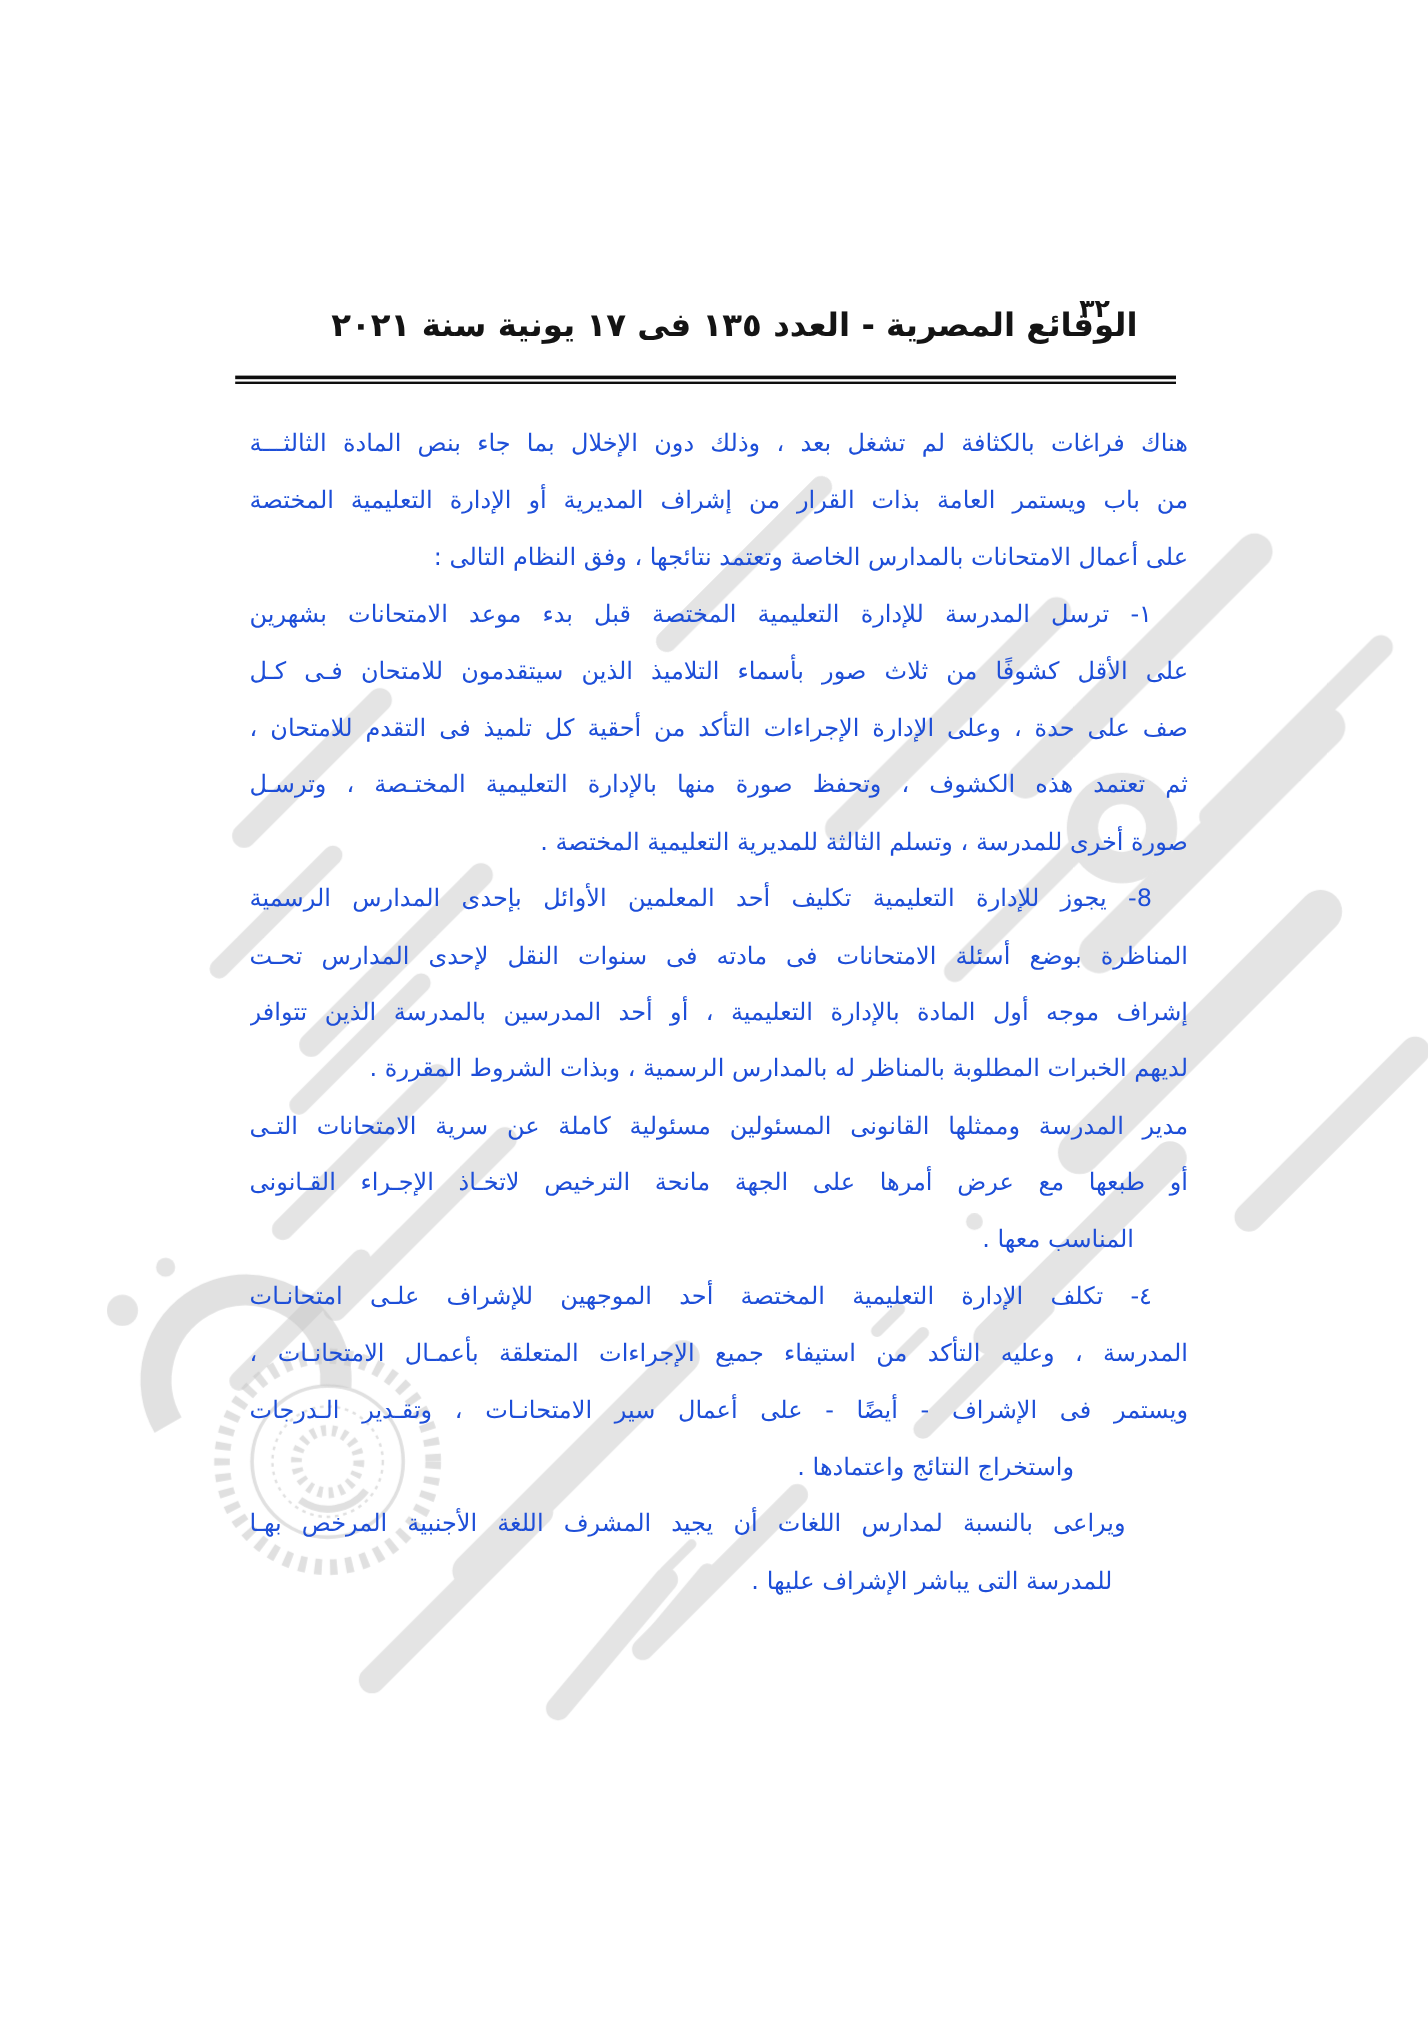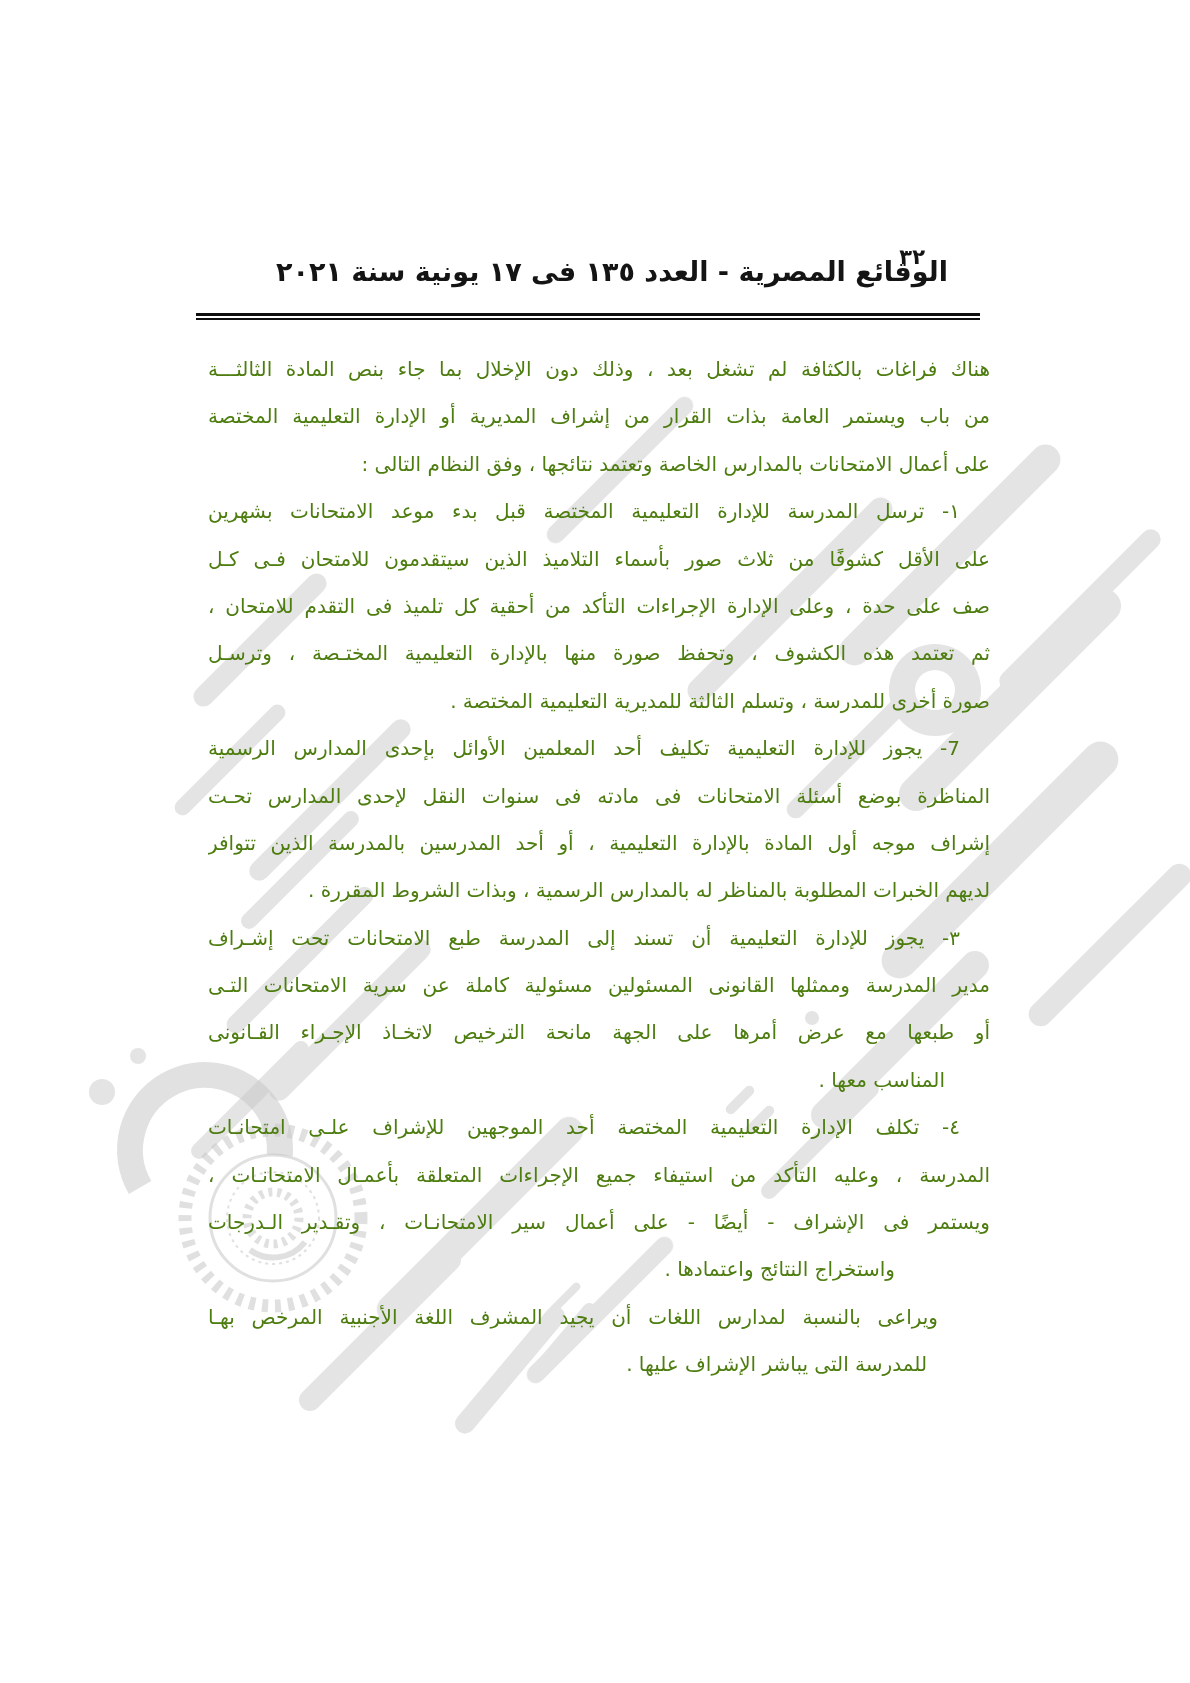--- a/index.html
+++ b/index.html
@@ -39,21 +39,21 @@
     border-top:3.5px solid #0e0e0e;
     border-bottom:2px solid #0e0e0e;
   }
   
   .body-text{
     position:absolute;top:346px;right:200px;left:208px;
     direction:rtl;
   }
   .line{
     height:47.4px;line-height:47.4px;
-    font-size:20px;color:#4d7c0f;
+    font-size:20px;color:#1d4ed8;
     overflow:hidden;
   }
   .line.jst{
     text-align:justify;
     text-align-last:justify;
   }
   .line.end{
     text-align:right;
   }
 </style>
@@ -124,25 +124,24 @@
 
   <div class="body-text">
       <div class="line jst" style="padding-right: 0px;">هناك فراغات بالكثافة لم تشغل بعد ، وذلك دون الإخلال بما جاء بنص المادة الثالثـــة</div>
       <div class="line jst" style="padding-right: 0px;">من باب ويستمر العامة بذات القرار من إشراف المديرية أو الإدارة التعليمية المختصة</div>
       <div class="line end" style="padding-right: 0px;">على أعمال الامتحانات بالمدارس الخاصة وتعتمد نتائجها ، وفق النظام التالى :</div>
       <div class="line jst" style="padding-right: 30px;">١- ترسل المدرسة للإدارة التعليمية المختصة قبل بدء موعد الامتحانات بشهرين</div>
       <div class="line jst" style="padding-right: 0px;">على الأقل كشوفًا من ثلاث صور بأسماء التلاميذ الذين سيتقدمون للامتحان فـى كـل</div>
       <div class="line jst" style="padding-right: 0px;">صف على حدة ، وعلى الإدارة الإجراءات التأكد من أحقية كل تلميذ فى التقدم للامتحان ،</div>
       <div class="line jst" style="padding-right: 0px;">ثم تعتمد هذه الكشوف ، وتحفظ صورة منها بالإدارة التعليمية المختـصة ، وترسـل</div>
       <div class="line end" style="padding-right: 0px;">صورة أخرى للمدرسة ، وتسلم الثالثة للمديرية التعليمية المختصة .</div>
-      <div class="line jst" style="padding-right: 30px;">7- يجوز للإدارة التعليمية تكليف أحد المعلمين الأوائل بإحدى المدارس الرسمية</div>
+      <div class="line jst" style="padding-right: 30px;">8- يجوز للإدارة التعليمية تكليف أحد المعلمين الأوائل بإحدى المدارس الرسمية</div>
       <div class="line jst" style="padding-right: 0px;">المناظرة بوضع أسئلة الامتحانات فى مادته فى سنوات النقل لإحدى المدارس تحـت</div>
       <div class="line jst" style="padding-right: 0px;">إشراف موجه أول المادة بالإدارة التعليمية ، أو أحد المدرسين بالمدرسة الذين تتوافر</div>
       <div class="line end" style="padding-right: 0px;">لديهم الخبرات المطلوبة بالمناظر له بالمدارس الرسمية ، وبذات الشروط المقررة .</div>
-      <div class="line jst" style="padding-right: 30px;">٣- يجوز للإدارة التعليمية أن تسند إلى المدرسة طبع الامتحانات تحت إشـراف</div>
       <div class="line jst" style="padding-right: 0px;">مدير المدرسة وممثلها القانونى المسئولين مسئولية كاملة عن سرية الامتحانات التـى</div>
       <div class="line jst" style="padding-right: 0px;">أو طبعها مع عرض أمرها على الجهة مانحة الترخيص لاتخـاذ الإجـراء القـانونى</div>
       <div class="line end" style="padding-right: 45px;">المناسب معها .</div>
       <div class="line jst" style="padding-right: 30px;">٤- تكلف الإدارة التعليمية المختصة أحد الموجهين للإشراف علـى امتحانـات</div>
       <div class="line jst" style="padding-right: 0px;">المدرسة ، وعليه التأكد من استيفاء جميع الإجراءات المتعلقة بأعمـال الامتحانـات ،</div>
       <div class="line jst" style="padding-right: 0px;">ويستمر فى الإشراف - أيضًا - على أعمال سير الامتحانـات ، وتقـدير الـدرجات</div>
       <div class="line end" style="padding-right: 95px;">واستخراج النتائج واعتمادها .</div>
       <div class="line jst" style="padding-right: 52px;">ويراعى بالنسبة لمدارس اللغات أن يجيد المشرف اللغة الأجنبية المرخص بهـا</div>
       <div class="line end" style="padding-right: 63px;">للمدرسة التى يباشر الإشراف عليها .</div>
     </div>

